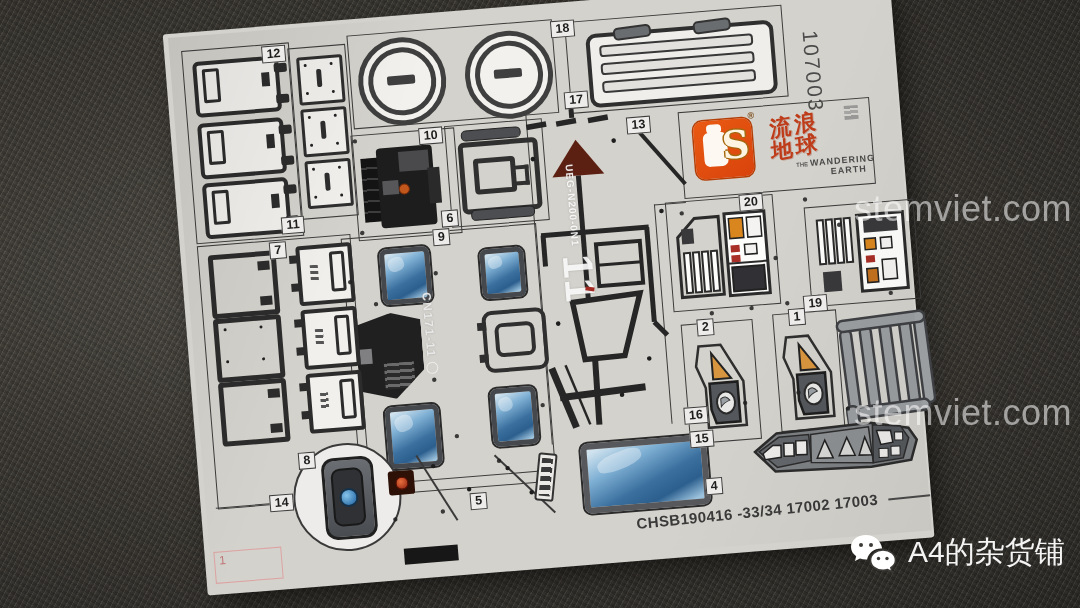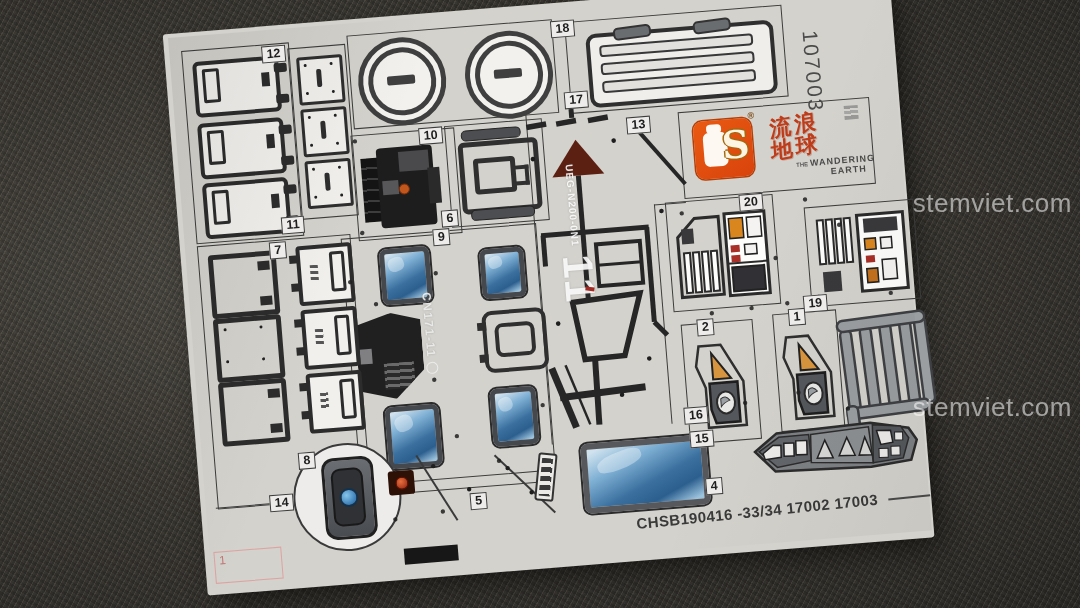--- a/index.html
+++ b/index.html
@@ -105,21 +105,21 @@
   .cnmark .ring{display:inline-block;width:10px;height:10px;border:1.5px solid rgba(238,238,238,.92);border-radius:50%;}
   .pn{position:absolute;transform:rotate(90deg);transform-origin:0 0;font-size:21px;letter-spacing:2px;color:#4b4b4b;
     font-family:"Liberation Sans",sans-serif;}
   .footer{position:absolute;font-size:15px;font-weight:bold;color:#3a3a3a;letter-spacing:.4px;transform:rotate(-1.2deg);white-space:nowrap;}
   .footer .dash{display:inline-block;width:42px;border-top:2px solid #4a4a4a;vertical-align:middle;margin-left:10px;}
   .blackrect{position:absolute;width:54px;height:16px;background:#171717;}
   .pink1{position:absolute;width:58px;height:28px;border:1.5px solid #dda3a3;color:#c07878;font-size:12px;padding:1px 4px;}
   .redtick{position:absolute;width:9px;height:4px;background:#a22a22;transform:rotate(12deg);z-index:2;}
   svg.abs{position:absolute;pointer-events:none;}
   
-  .wm{position:absolute;right:8px;font-size:26px;color:rgba(255,255,255,.55);letter-spacing:.5px;z-index:6;}
+  .wm{position:absolute;right:8px;font-size:36px;color:rgba(255,255,255,.55);letter-spacing:.5px;z-index:6;}
   .wechat{position:absolute;left:850px;top:532px;display:flex;align-items:center;gap:10px;z-index:6;
     color:rgba(255,255,255,.95);font-size:30px;}
 </style>
 </head>
 <body>
 
 <div class="stage">
   <div class="fab"></div>
 
   <div class="sheet">
@@ -425,13 +425,24 @@
 
     <div class="footer" style="left:428px;top:510px">
       <span>CHSB190416 -33/34 17002 17003</span><span class="dash"></span>
     </div>
     <div class="blackrect" style="left:194px;top:528px"></div>
     <div class="pink1" style="left:4px;top:516px">1</div>
   </div>
 
   <div class="wm" style="top:188px">stemviet.com</div>
   <div class="wm" style="top:392px">stemviet.com</div>
+  <div class="wechat">
+    <svg width="48" height="40" viewBox="0 0 48 40">
+      <path d="M16 2 C7 2 1 7.5 1 14 c0 3.8 2 7 5.2 9.2 L5 28 l5-2.6 c1.8.6 3.8 1 5.9 1 .4 0 .8 0 1.2 0 C18.5 20 24 15.5 31 15.5 c.4 0 .8 0 1.2 0 C31 7.8 24.3 2 16 2 Z" fill="#fff"></path>
+      <circle cx="11" cy="12" r="2" fill="#3c3a37"></circle>
+        <circle cx="21" cy="12" r="2" fill="#3c3a37"></circle>
+      <path d="M33 17 c-7 0-12.5 4.6-12.5 10.2 0 5.7 5.5 10.2 12.5 10.2 1.6 0 3.2-.3 4.6-.8 l4.3 2.2-1-4.1c2.8-1.9 4.6-4.6 4.6-7.5 C45.5 21.6 40 17 33 17 Z" fill="#fff" stroke="#3c3a37" stroke-width="1.6"></path>
+      <circle cx="28.5" cy="25.5" r="1.7" fill="#3c3a37"></circle>
+        <circle cx="37" cy="25.5" r="1.7" fill="#3c3a37"></circle>
+    </svg>
+    <span>A4的杂货铺</span>
+  </div>
 </div>
 
 </body></html>

